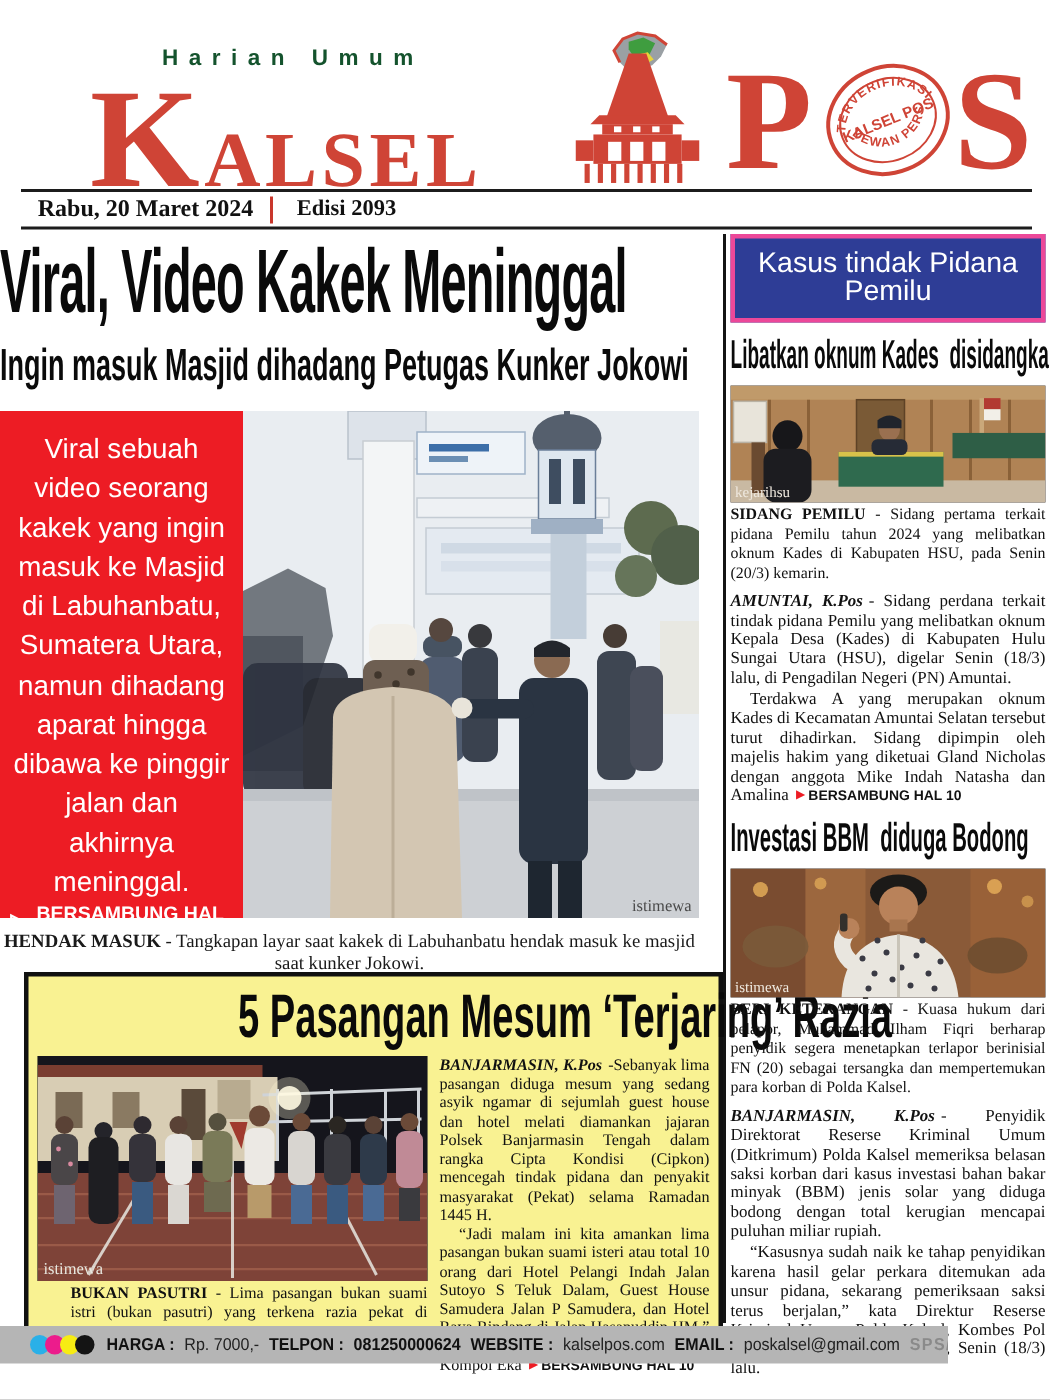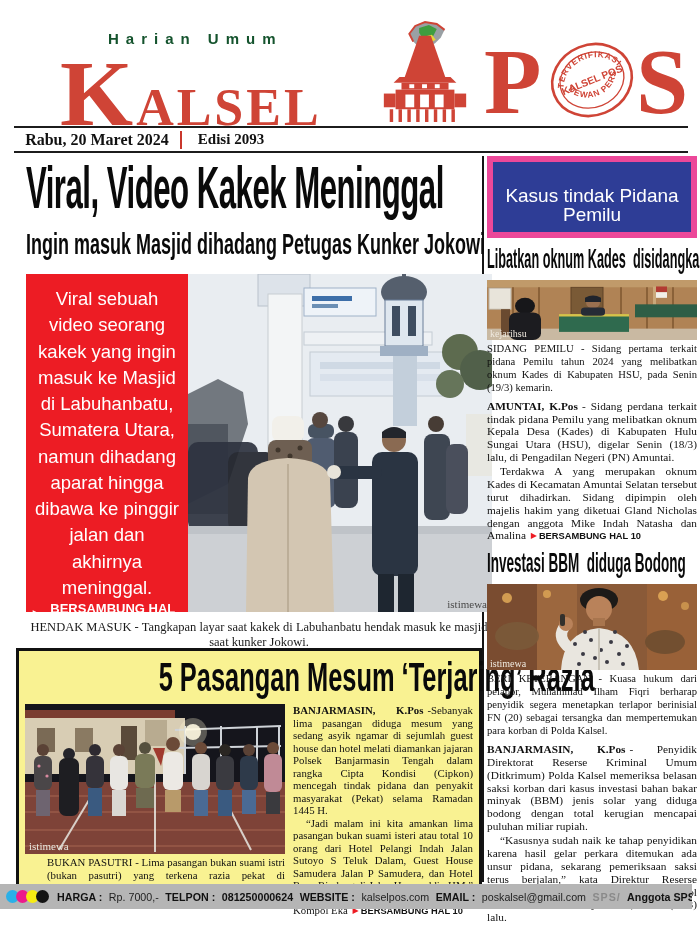--- a/index.html
+++ b/index.html
@@ -26,76 +26,76 @@
            display:flex;align-items:center;font-weight:700;}
   .db-cell{padding:0 4px;white-space:nowrap;}
   .db-date{width:168px;text-align:center;font-size:16px;border-right:2px solid #c9372c;}
   .db-slogan{flex:1;text-align:center;font-size:19px;letter-spacing:4px;border-right:2px solid #c9372c;}
   .db-edition{width:98px;text-align:center;font-size:15px;}
 
   
   .vline{position:absolute;left:482px;top:156px;width:2px;height:726px;background:#141414;}
 
   
-  .main-left{position:absolute;left:26px;top:156px;width:466px;}
+  .main-left{position:absolute;left:0;top:156px;width:466px;}
   .h1{height:64px;overflow:visible;}
   .h1 span{display:inline-block;white-space:pre;font:700 60px/1.05 "Liberation Sans",sans-serif;letter-spacing:-1px;color:#0a0a0a;
            transform:scaleX(0.52);transform-origin:0 50%;}
   .h2{height:38px;margin-top:6px;}
   .h2 span{display:inline-block;white-space:pre;font:700 30px/1.2 "Liberation Sans",sans-serif;color:#0a0a0a;
            transform:scaleX(0.60);transform-origin:0 50%;}
   .lead-row{display:flex;margin-top:10px;height:338px;}
   .red-box{width:162px;background:var(--accent-red);color:#fff;font-family:"Liberation Sans",sans-serif;
            padding:12px 7px 6px;display:flex;flex-direction:column;}
   .red-box .summary{flex:1;font-size:18.5px;line-height:1.42;text-align:center;}
   .red-box .cont{display:flex;align-items:center;gap:5px;font-weight:700;font-size:13px;}
   .red-box .cont .tri{font-size:16px;line-height:1;}
   .main-photo{position:relative;flex:1;background:#e6eaee;overflow:hidden;}
   .photo-credit{position:absolute;right:5px;bottom:2px;font-size:11px;color:#4a4a4a;font-family:"Liberation Serif",serif;}
   .caption1{margin-top:8px;text-align:center;font-size:12.5px;color:#1a1a1a;}
-  .cap-lead{font-weight:400;}
+  .cap-lead{font-weight:700;}
 
   
   .yellow{position:absolute;left:16px;top:648px;width:466px;height:246px;background:var(--highlight-yellow);
           border:3px solid #111;padding:1px 6px;}
   .h3wrap{text-align:center;height:52px;}
   .h3wrap span{display:inline-block;white-space:pre;font:700 41px/1.25 "Liberation Sans",sans-serif;color:#0a0a0a;
                transform:scaleX(0.62);transform-origin:50% 50%;}
   .razia-row{display:flex;gap:8px;}
   .razia-left{width:260px;}
   .razia-photo{position:relative;width:260px;height:150px;background:#1a1a22;overflow:hidden;}
   .razia-photo .photo-credit{left:4px;right:auto;color:#e8e8e0;}
   .caption2{font-size:10.8px;line-height:1.2;margin-top:2px;text-align:justify;margin-left:22px;}
   .razia-text{flex:1;font-size:10.8px;line-height:1.16;text-align:justify;}
   .par{margin:0;}
   .par.indent{text-indent:13px;}
-  .dl{margin-right:4px;}
+  .dl{margin-right:4px;font-style:italic;}
   .cont-marker{white-space:nowrap;}
   .cont-marker .tri{color:var(--accent-red);font-size:8px;vertical-align:1px;margin:0 2px;}
   .cont-marker b{font:700 9.3px "Liberation Sans",sans-serif;}
 
   
   .right-col{position:absolute;left:487px;top:156px;width:210px;}
-  .kicker{background:var(--box-blue);border:6px solid #ec4899;color:#fff;text-align:center;
-          font:400 19px/1 "Liberation Sans",sans-serif;padding:24px 0 8px;}
+  .kicker{background:var(--box-blue);border:3px solid #ec4899;color:#fff;text-align:center;
+          font:400 19px/1 "Liberation Sans",sans-serif;padding:7px 0 8px;}
   .rhwrap{height:32px;margin:6px 0 4px;}
   .rhwrap span{display:inline-block;white-space:pre;font:700 27px/1.15 "Liberation Sans",sans-serif;color:#0a0a0a;
                transform-origin:0 50%;}
   .rh1 span{transform:scaleX(0.47);}
   .rh2 span{transform:scaleX(0.50);}
   .rphoto{position:relative;width:210px;overflow:hidden;background:#555;}
   .rphoto .photo-credit{left:3px;right:auto;bottom:1px;color:#efe9df;font-size:10px;}
   .rcap{font-size:10.6px;line-height:1.22;margin:3px 0 5px;text-align:justify;}
   .rbody{font-size:11.3px;line-height:1.14;text-align:justify;}
   .rbody .par{margin-bottom:1px;}
   .mt8{margin-top:7px;}
 
   
-  .footer{position:absolute;left:0;top:884px;width:692px;height:25px;background:var(--footer-gray);
-          display:flex;align-items:center;padding:0 6px;overflow:hidden;}
+  .footer{position:absolute;left:0;top:884px;width:632px;height:25px;background:var(--footer-gray);
+          display:flex;align-items:center;padding:0 20px;overflow:hidden;}
   .dots{display:flex;align-items:center;margin-right:8px;}
   .dot{width:13px;height:13px;border-radius:50%;margin-right:-3px;display:inline-block;}
   .d-c{background:#2ab0e8;} .d-m{background:#ec1c8c;} .d-y{background:#f7ec13;} .d-k{background:#141414;margin-right:0;}
   .ftext{display:flex;align-items:center;gap:7px;white-space:nowrap;font:400 11.5px "Liberation Sans",sans-serif;color:#222;
          transform:scaleX(0.93);transform-origin:0 50%;}
   .ftext b{font-weight:700;color:#111;}
   .sps{color:#8a8a8a;font-weight:700;letter-spacing:1px;}
 </style>
 </head>
 <body>
@@ -365,21 +365,21 @@
           <span class="cont-marker"><span class="tri">▶</span><b>BERSAMBUNG HAL 10</b></span>
         </p>
       </div>
     </div>
   </div>
 
   <div class="right-col">
 
     <div class="kicker">Kasus tindak Pidana Pemilu</div>
     <div class="rhwrap rh1"><span>Libatkan oknum Kades  disidangkan</span></div>
-    <div class="rphoto" style="height:60px;">
+    <div class="rphoto" style="height:78px;">
       <svg width="100%" height="100%" viewBox="0 0 210 74" preserveAspectRatio="none">
         <rect width="210" height="74" fill="#b08355"></rect>
         <rect x="0" y="0" width="210" height="9" fill="#c09a6a"></rect>
         <g stroke="#8a6138" stroke-width="2">
           <path d="M26,9 V60"></path>
             <path d="M52,9 V60"></path>
             <path d="M134,9 V60"></path>
             <path d="M160,9 V60"></path>
             <path d="M186,9 V60"></path>
         </g>
@@ -398,21 +398,21 @@
         <rect x="94" y="34" width="24" height="10" rx="4" fill="#262b36"></rect>
 
         <rect x="14" y="36" width="9" height="32" fill="#6a4a30"></rect>
         <circle cx="38" cy="32" r="10" fill="#17171a"></circle>
         <rect x="22" y="40" width="32" height="34" rx="8" fill="#1c1c20"></rect>
       </svg>
       <span class="photo-credit">kejarihsu</span>
     </div>
     <div class="rcap">
       <span class="cap-lead">SIDANG PEMILU</span>
-      <span>- Sidang pertama terkait pidana Pemilu tahun 2024 yang melibatkan oknum Kades di Kabupaten HSU, pada Senin (19/3) kemarin.</span>
+      <span>- Sidang pertama terkait pidana Pemilu tahun 2024 yang melibatkan oknum Kades di Kabupaten HSU, pada Senin (20/3) kemarin.</span>
     </div>
     <div class="rbody">
       <p class="par">
         <b class="dl">AMUNTAI, K.Pos</b><span>- Sidang perdana terkait tindak pidana Pemilu yang melibatkan oknum Kepala Desa (Kades) di Kabupaten Hulu Sungai Utara (HSU), digelar Senin (18/3) lalu, di Pengadilan Negeri (PN) Amuntai.</span>
       </p>
       <p class="par indent">
         <span>Terdakwa A yang merupakan oknum Kades di Kecamatan Amuntai Selatan tersebut turut dihadirkan. Sidang dipimpin oleh majelis hakim yang diketuai Gland Nicholas dengan anggota Mike Indah Natasha dan Amalina</span>
         <span class="cont-marker"><span class="tri">▶</span><b>BERSAMBUNG HAL 10</b></span>
       </p>
     </div>

